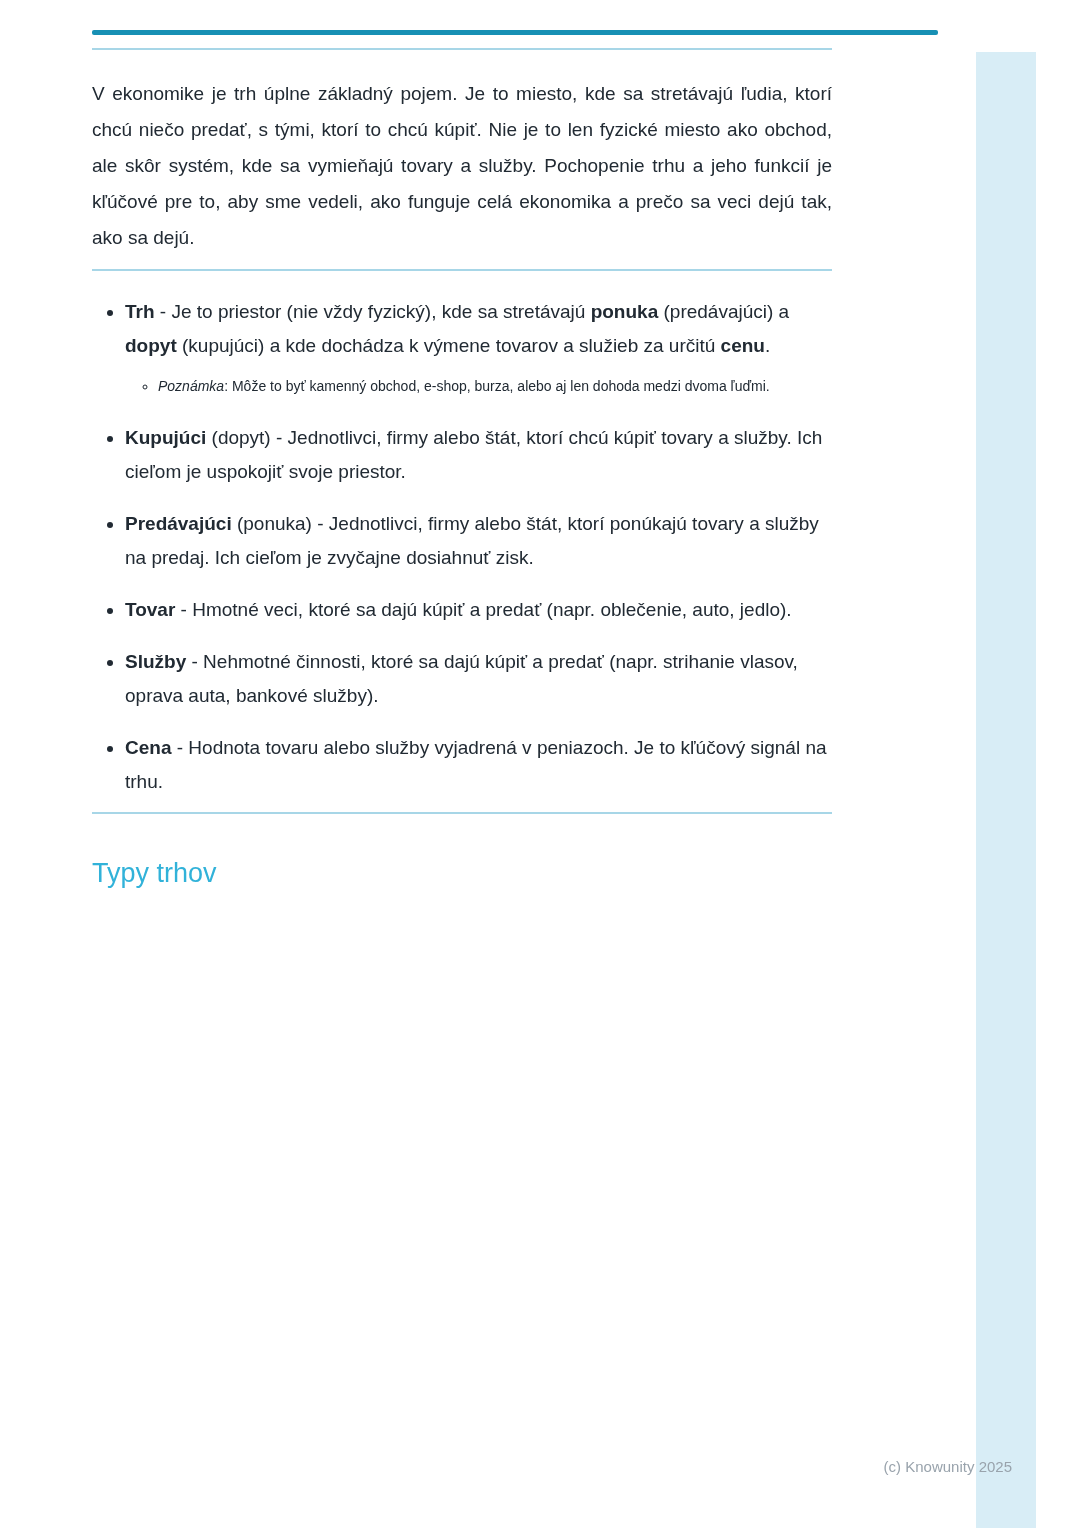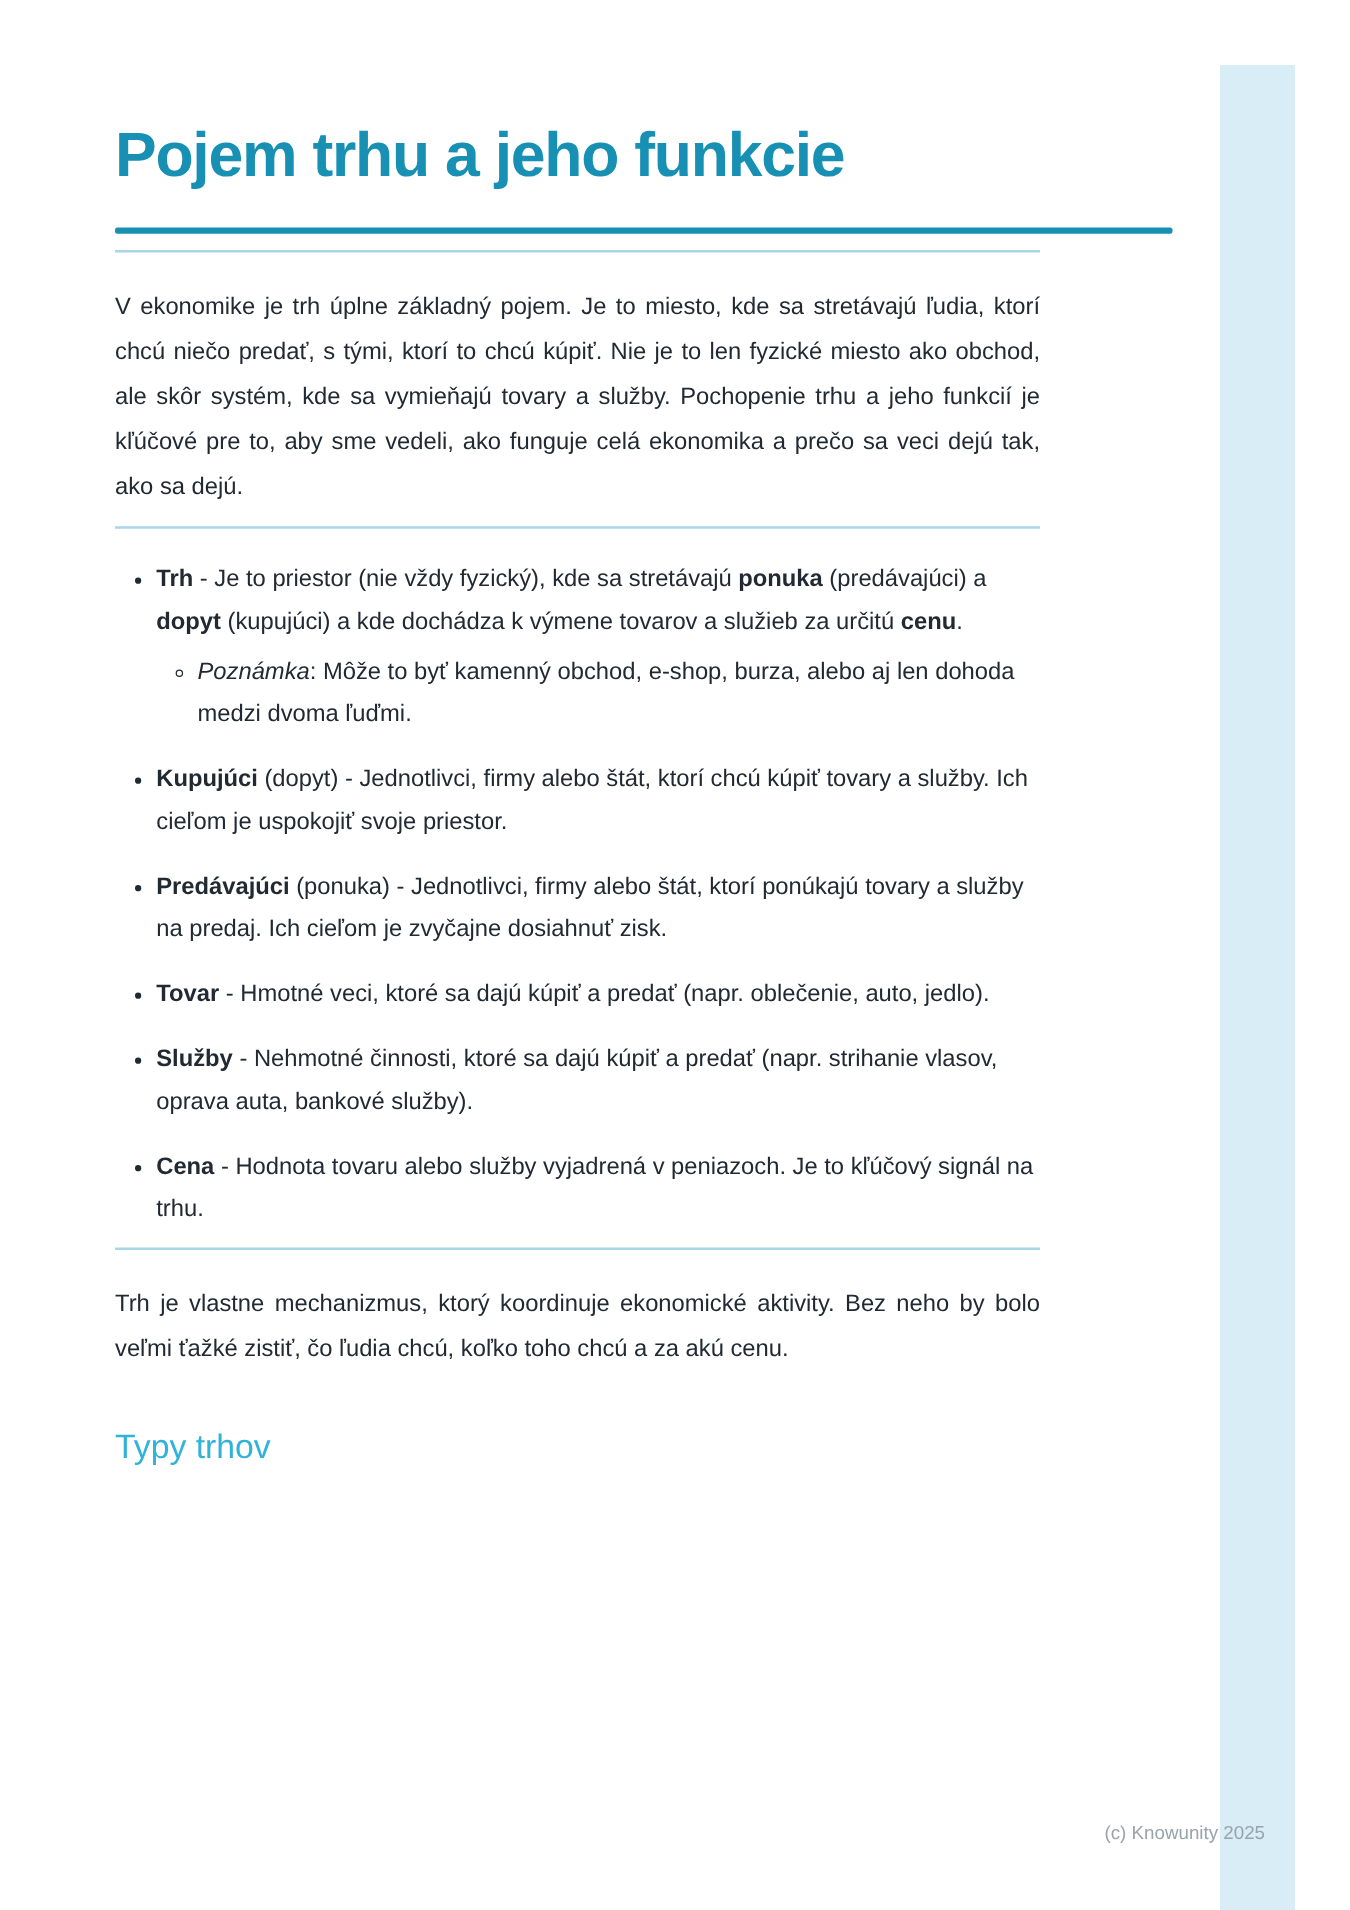--- a/index.html
+++ b/index.html
@@ -56,21 +56,21 @@
     font-size: 19px; line-height: 34px;
     margin-bottom: 18px;
     color: var(--text, #212a33);
   }
   ul.defs > li:last-child { margin-bottom: 0; }
   ul.sub {
     margin-top: 6px; margin-bottom: 6px;
     padding-left: 33px;
     list-style: circle outside;
   }
-  ul.sub > li { font-size: 19px; line-height: 34px; }
+  ul.sub > li { font-size: 14px; line-height: 34px; }
   h3.subsection {
     margin-top: 44px;
     font-size: 27px; font-weight: 400;
     color: var(--accent-light, #31b2d9);
   }
   .footer {
     position: absolute; top: 1458px; right: 68px;
     font-size: 15px;
     color: var(--muted, #99a3ac);
     z-index: 2;
@@ -78,21 +78,20 @@
   .seg-b { font-weight: 700; }
   .seg-i { font-style: italic; }
 </style>
 </head>
 <body style="--accent: #1790b4; --accent-light: #31b2d9; --rule: #a7d6e7; --stripe: #d8edf6; --text: #212a33; --muted: #99a3ac;">
 
 <div class="stripe"></div>
 
 <div class="content">
 
-  <h1 class="title">Pojem trhu a jeho funkcie</h1>
   <div class="rule-thick"></div>
 
   <section>
     <div class="rule-thin"></div>
     <p class="bodytext">V ekonomike je trh úplne základný pojem. Je to miesto, kde sa stretávajú ľudia, ktorí chcú niečo predať, s tými, ktorí to chcú kúpiť. Nie je to len fyzické miesto ako obchod, ale skôr systém, kde sa vymieňajú tovary a služby. Pochopenie trhu a jeho funkcií je kľúčové pre to, aby sme vedeli, ako funguje celá ekonomika a prečo sa veci dejú tak, ako sa dejú.</p>
   </section>
 
   <section>
     <div class="rule-thin"></div>
     <ul class="defs">
@@ -117,19 +116,18 @@
         <span><span class="seg-b">Služby</span><span> - Nehmotné činnosti, ktoré sa dajú kúpiť a predať (napr. strihanie vlasov, oprava auta, bankové služby).</span></span>
       </li>
       <li>
         <span><span class="seg-b">Cena</span><span> - Hodnota tovaru alebo služby vyjadrená v peniazoch. Je to kľúčový signál na trhu.</span></span>
       </li>
     </ul>
   </section>
 
   <section>
     <div class="rule-thin"></div>
-    <p class="bodytext">Trh je vlastne mechanizmus, ktorý koordinuje ekonomické aktivity. Bez neho by bolo veľmi ťažké zistiť, čo ľudia chcú, koľko toho chcú a za akú cenu.</p>
     <h3 class="subsection">Typy trhov</h3>
   </section>
 
 </div>
 
 <div class="footer">(c) Knowunity 2025</div>
 
 </body></html>

